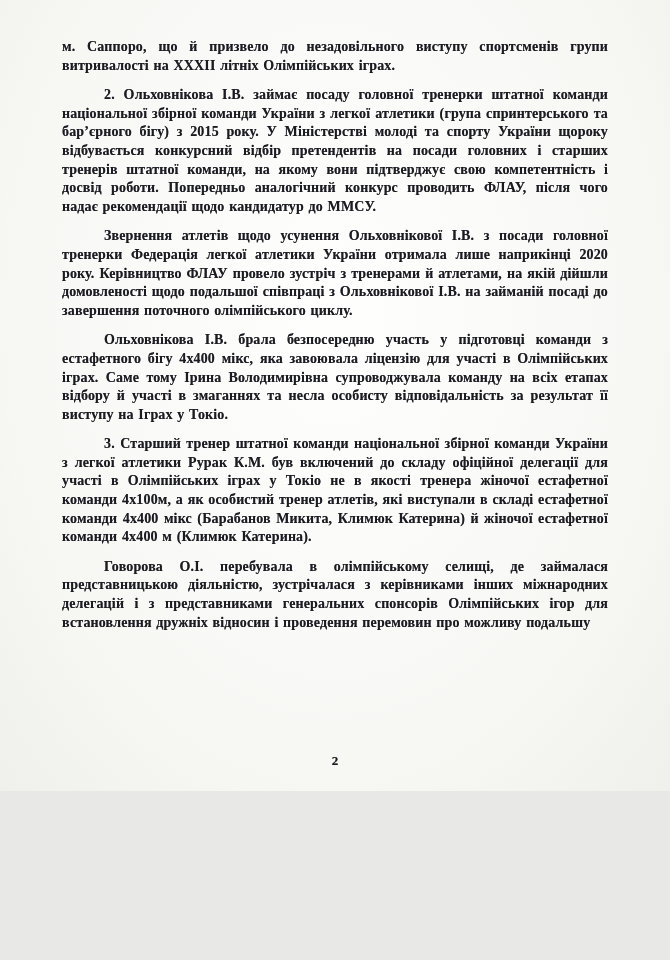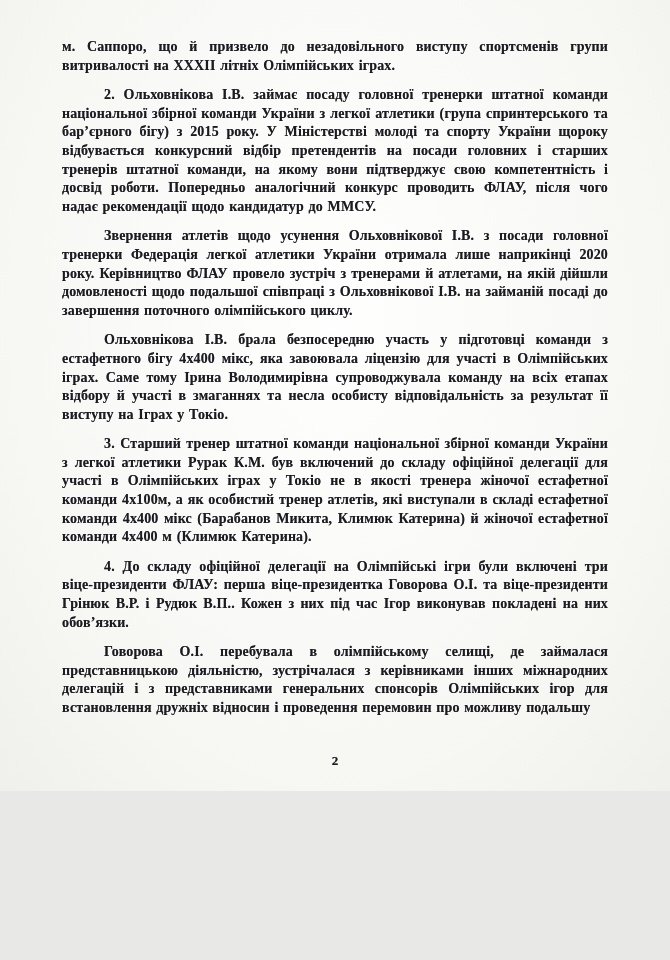--- a/index.html
+++ b/index.html
@@ -52,17 +52,16 @@
 </head>
 <body>
 
 <div class="page">
   <div class="text-block">
     <p class="para no-indent">м. Саппоро, що й призвело до незадовільного виступу спортсменів групи витривалості на XXXII літніх Олімпійських іграх.</p>
     <p class="para">2. Ольховнікова І.В. займає посаду головної тренерки штатної команди національної збірної команди України з легкої атлетики (група спринтерського та бар’єрного бігу) з 2015 року. У Міністерстві молоді та спорту України щороку відбувається конкурсний відбір претендентів на посади головних і старших тренерів штатної команди, на якому вони підтверджує свою компетентність і досвід роботи. Попередньо аналогічний конкурс проводить ФЛАУ, після чого надає рекомендації щодо кандидатур до ММСУ.</p>
     <p class="para">Звернення атлетів щодо усунення Ольховнікової І.В. з посади головної тренерки Федерація легкої атлетики України отримала лише наприкінці 2020 року. Керівництво ФЛАУ провело зустріч з тренерами й атлетами, на якій дійшли домовленості щодо подальшої співпраці з Ольховнікової І.В. на займаній посаді до завершення поточного олімпійського циклу.</p>
     <p class="para">Ольховнікова І.В. брала безпосередню участь у підготовці команди з естафетного бігу 4х400 мікс, яка завоювала ліцензію для участі в Олімпійських іграх. Саме тому Ірина Володимирівна супроводжувала команду на всіх етапах відбору й участі в змаганнях та несла особисту відповідальність за результат її виступу на Іграх у Токіо.</p>
     <p class="para">3. Старший тренер штатної команди національної збірної команди України з легкої атлетики Рурак К.М. був включений до складу офіційної делегації для участі в Олімпійських іграх у Токіо не в якості тренера жіночої естафетної команди 4х100м, а як особистий тренер атлетів, які виступали в складі естафетної команди 4х400 мікс (Барабанов Микита, Климюк Катерина) й жіночої естафетної команди 4х400 м (Климюк Катерина).</p>
-    <p class="para">4. До складу офіційної делегації на Олімпійські ігри були включені три віце-президенти ФЛАУ: перша віце-президентка Говорова О.І. та віце-президенти Грінюк В.Р. і Рудюк В.П.. Кожен з них під час Ігор виконував покладені на них обов’язки.</p>
     <p class="para">Говорова О.І. перебувала в олімпійському селищі, де займалася представницькою діяльністю, зустрічалася з керівниками інших міжнародних делегацій і з представниками генеральних спонсорів Олімпійських ігор для встановлення дружніх відносин і проведення перемовин про можливу подальшу</p>
   </div>
   <div class="page-number">2</div>
 </div>
 
 </body></html>

